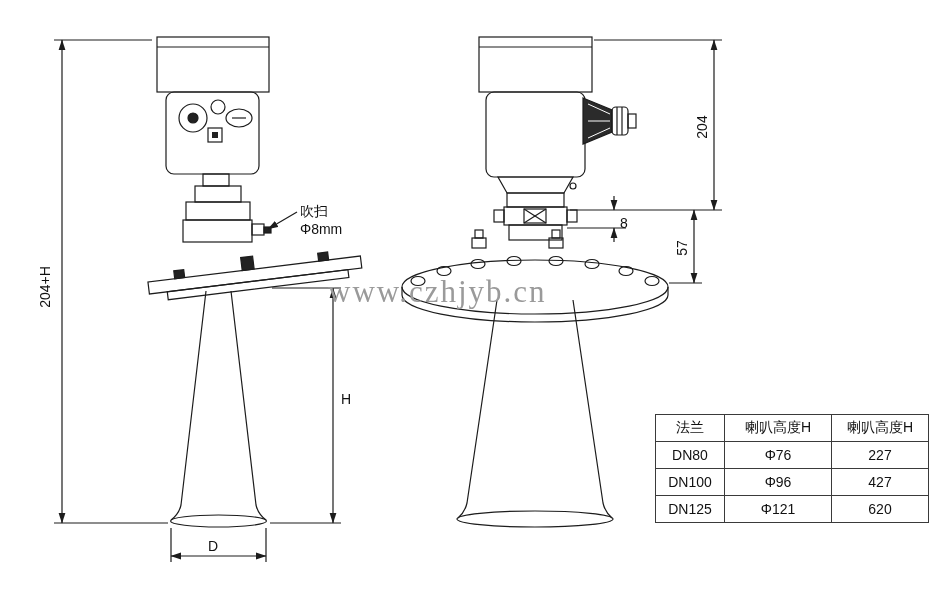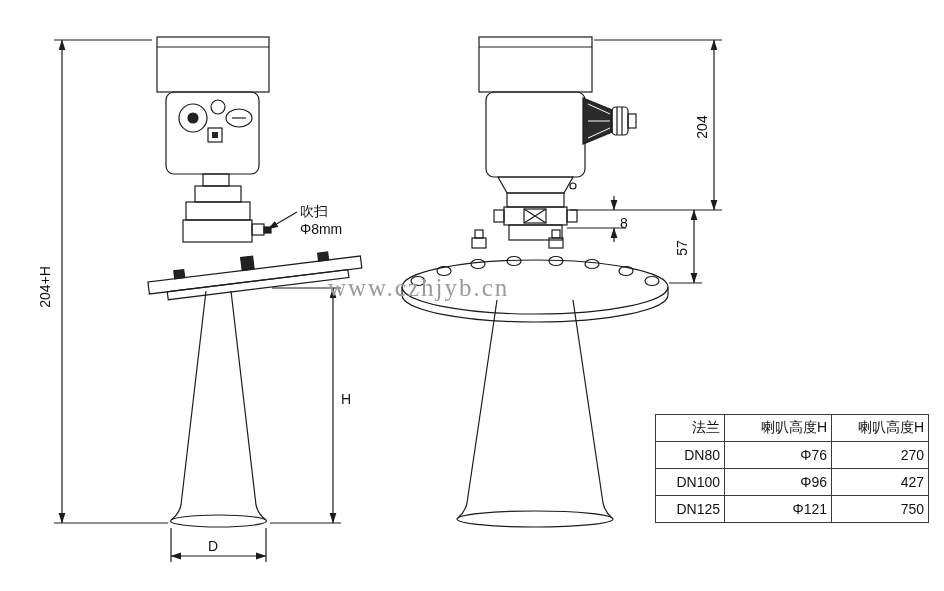--- a/index.html
+++ b/index.html
@@ -1,29 +1,29 @@
 <!DOCTYPE html>
 <html><head>
 <meta charset="utf-8">
 <style>
   html,body{margin:0;padding:0;background:#ffffff;}
   body{width:944px;height:591px;position:relative;font-family:"Liberation Sans",sans-serif;}
   .stage{position:absolute;inset:0;width:944px;height:591px;}
   svg text{font-family:"Liberation Sans",sans-serif;fill:#111;}
   .watermark{
     position:absolute;left:328px;top:274px;width:300px;
-    font-size:25px;color:#9a9a9a;letter-spacing:2px;
+    font-size:31px;color:#9a9a9a;letter-spacing:2px;
     font-family:"Liberation Serif",serif;pointer-events:none;
   }
   table.spec{
     position:absolute;left:655px;top:414px;border-collapse:collapse;
     font-size:14px;color:#111;table-layout:fixed;
   }
   table.spec th,table.spec td{
-    border:1px solid #3a3a3a;text-align:right;vertical-align:middle;
+    border:1px solid #3a3a3a;text-align:center;vertical-align:middle;
     height:26px;padding:0 4px;font-weight:normal;white-space:nowrap;
   }
   .c0{width:60px}.c1{width:98px}.c2{width:88px}
 </style>
 </head>
 <body>
 
 <div class="stage">
 
 <svg width="944" height="591" viewBox="0 0 944 591">
@@ -204,28 +204,28 @@
 <table class="spec">
   <tbody>
         <tr>
     <th class="c0">法兰</th>
     <th class="c1">喇叭高度H</th>
     <th class="c2">喇叭高度H</th>
   </tr>
   <tr>
     <td>DN80</td>
     <td>Φ76</td>
-    <td>270</td>
+    <td>227</td>
   </tr>
   <tr>
     <td>DN100</td>
     <td>Φ96</td>
     <td>427</td>
   </tr>
   <tr>
     <td>DN125</td>
     <td>Φ121</td>
-    <td>750</td>
+    <td>620</td>
   </tr>
 </tbody>
     </table>
 
 </div>
 
 </body></html>

